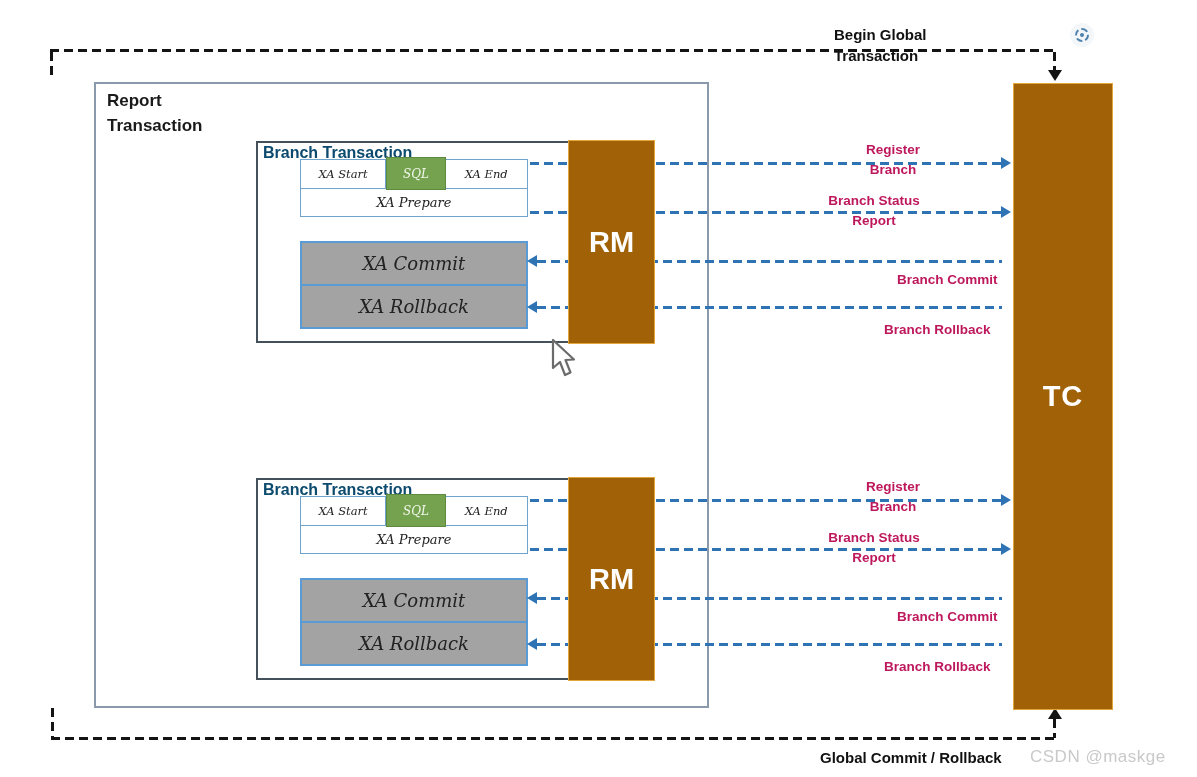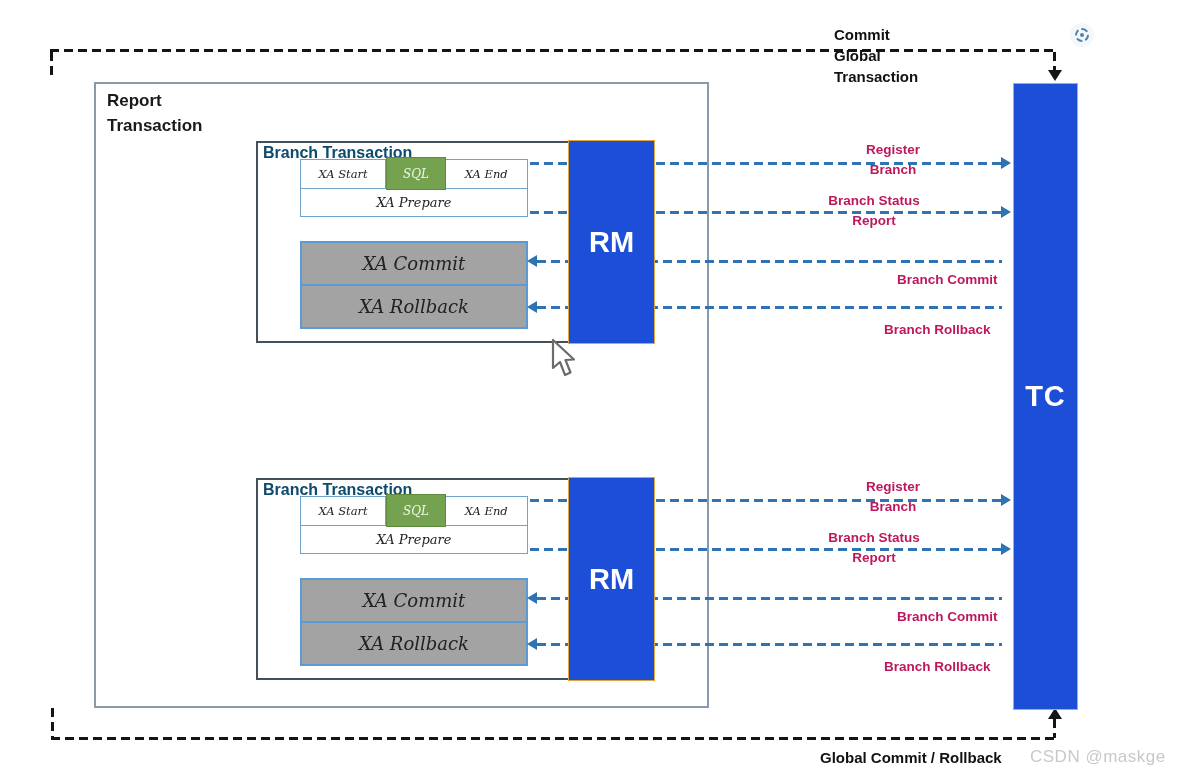--- a/index.html
+++ b/index.html
@@ -1,27 +1,27 @@
 <!DOCTYPE html>
 <html><head>
 <meta charset="utf-8">
 <style>
   html,body{margin:0;padding:0;background:#fff;}
   .canvas{
     position:relative;width:1197px;height:777px;background:#ffffff;
     font-family:"Liberation Sans",sans-serif;overflow:hidden;
   }
   
-  .orange{background:#1d4ed8;border:1px solid #e2a63b;box-sizing:border-box;}
+  .orange{background:#a16207;border:1px solid #e2a63b;box-sizing:border-box;}
   .pillar{
     position:absolute;display:flex;align-items:center;justify-content:center;
     color:#fff;font-weight:bold;font-size:29px;letter-spacing:1px;z-index:2;
   }
   .tm{left:8px;top:80px;width:85px;height:628px;}
-  .tc{left:1013px;top:83px;width:65px;height:627px;}
+  .tc{left:1013px;top:83px;width:100px;height:627px;}
   .rm{left:568px;top:0;width:87px;height:204px;position:absolute;z-index:3;
       display:flex;align-items:center;justify-content:center;color:#fff;
       font-weight:bold;font-size:29px;}
   
   .global-box{position:absolute;left:94px;top:82px;width:615px;height:626px;
     border:2px solid #8a9aab;box-sizing:border-box;background:transparent;z-index:0;}
   .global-title{position:absolute;left:107px;top:88px;width:112px;
     font-size:17px;font-weight:bold;color:#1a1a1a;line-height:25px;z-index:1;}
   
   .branch-group{position:absolute;left:0;width:1197px;height:210px;}
@@ -101,21 +101,21 @@
 </style>
 </head>
 <body>
 
 <div class="canvas">
 
   <div class="bdash-v top-v-l"></div>
   <div class="bdash-h top-h"></div>
   <div class="bdash-v top-v-r"></div>
   <div class="bah bah-down"></div>
-  <div class="blk-label lbl-begin">Commit Global Transaction</div>
+  <div class="blk-label lbl-begin">Begin Global Transaction</div>
 
   <div class="bdash-v bot-v-l"></div>
   <div class="bdash-h bot-h"></div>
   <div class="bdash-v bot-v-r"></div>
   <div class="bah bah-up"></div>
   <div class="blk-label lbl-gcr">Global Commit / Rollback</div>
 
   <div class="pillar orange tc">
     <span>TC</span>
   </div>

